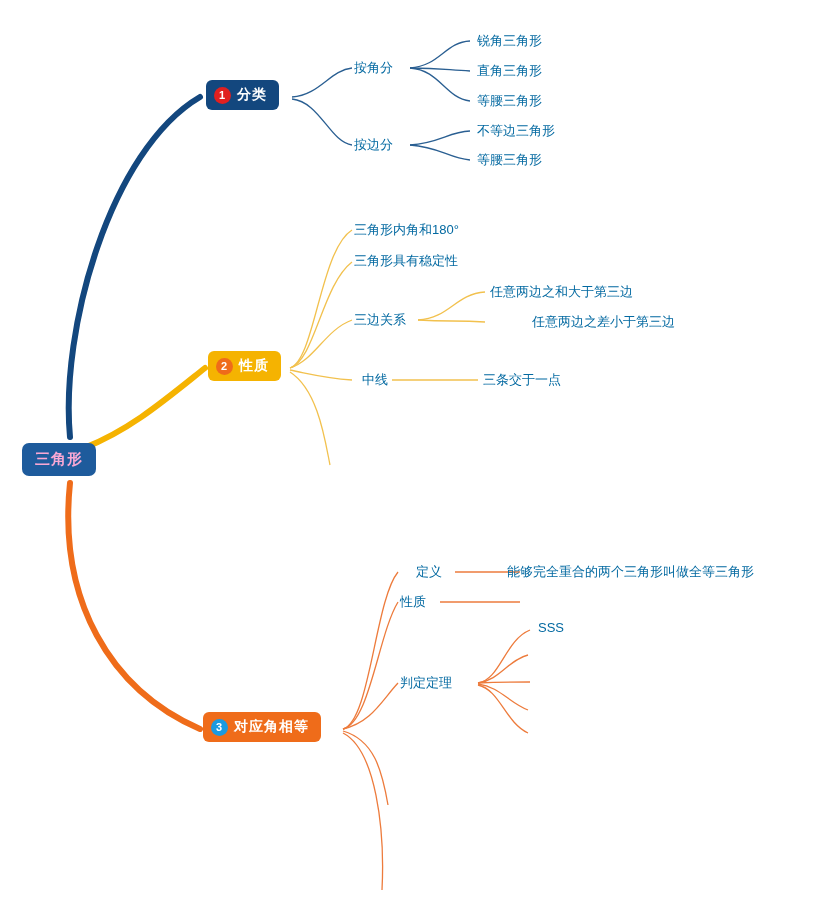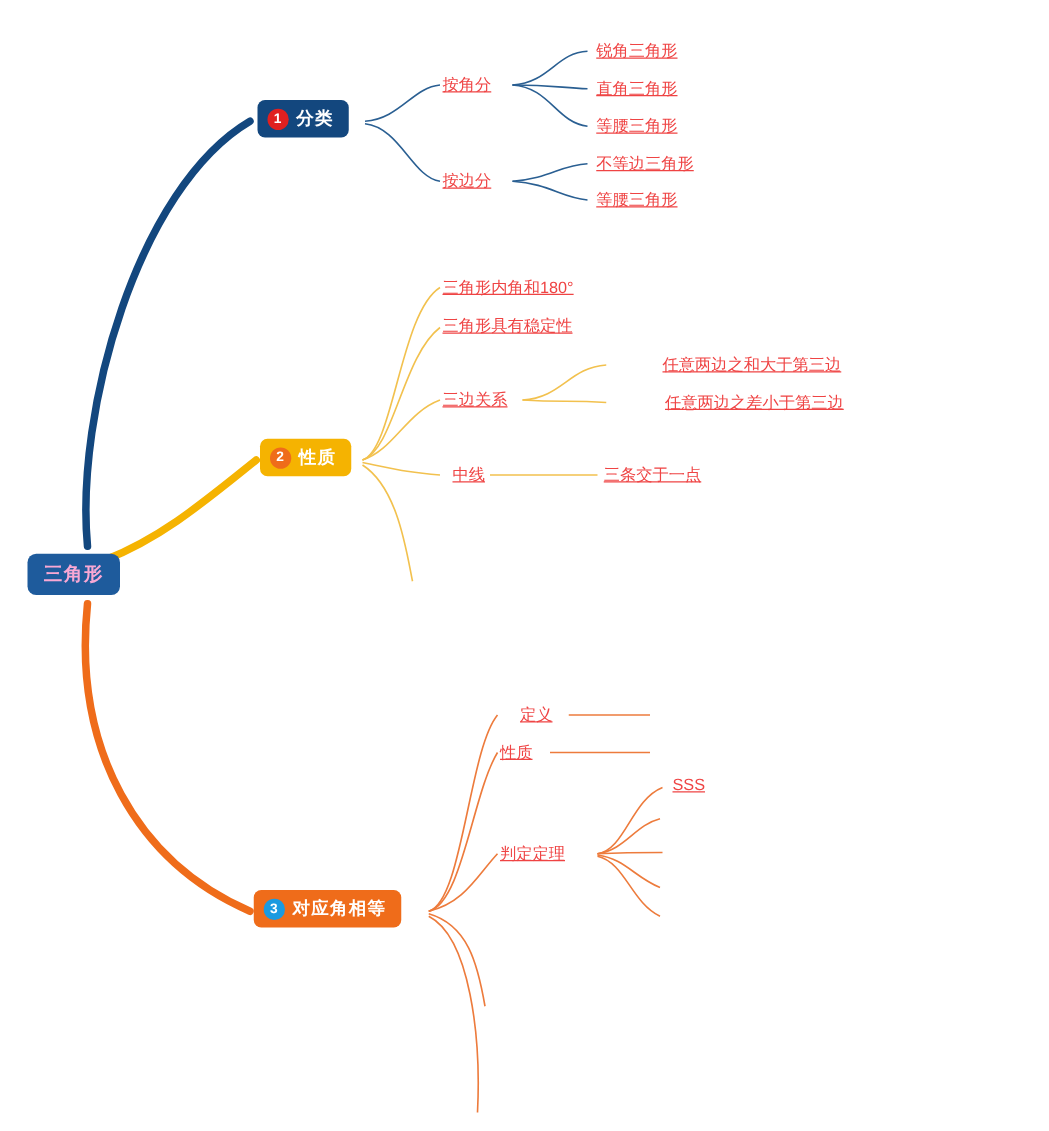--- a/index.html
+++ b/index.html
@@ -66,23 +66,22 @@
     font-weight: bold;
     line-height: 1;
     flex: 0 0 auto;
   }
   .badge-1 { background: #e02020; color: #ffffff; }
   .badge-2 { background: #ef6c1a; color: #ffffff; }
   .badge-3 { background: #1b9ae0; color: #ffffff; }
   
   .leaf {
     font-size: 13px;
-    color: #ef4444;
+    color: #0369a1;
     background: transparent;
-    text-decoration: underline;
   }
 </style>
 </head>
 <body>
 
 <div id="canvas">
 
   <svg id="edges" viewBox="0 0 839 905">
 
     <path d="M 70 437 C 60 330 110 150 200 97" fill="none" stroke="#13477e" stroke-width="6" stroke-linecap="round"></path>
@@ -172,21 +171,21 @@
   <div class="node leaf" style="left:354px; top:252px;">
     <span>三角形具有稳定性</span>
   </div>
   <div class="node leaf" style="left:354px; top:311px;">
     <span>三边关系</span>
   </div>
   <div class="node leaf" style="left:362px; top:371px;">
     <span>中线</span>
   </div>
 
-  <div class="node leaf" style="left:490px; top:283px;margin-left:40px;">
+  <div class="node leaf" style="left:490px; top:283px;">
     <span>任意两边之和大于第三边</span>
   </div>
   <div class="node leaf" style="left:490px; top:313px;margin-left:42px;">
     <span>任意两边之差小于第三边</span>
   </div>
   <div class="node leaf" style="left:483px; top:371px;">
     <span>三条交于一点</span>
   </div>
 
   <div class="node l1-node l1-orange" style="left:203px; top:712px;">
@@ -197,17 +196,20 @@
   <div class="node leaf" style="left:400px; top:563px;margin-left:16px;">
     <span>定义</span>
   </div>
   <div class="node leaf" style="left:400px; top:593px;">
     <span>性质</span>
   </div>
   <div class="node leaf" style="left:400px; top:674px;">
     <span>判定定理</span>
   </div>
 
+  <div class="node leaf" style="left:507px; top:563px;">
+    <span>能够完全重合的两个三角形叫做全等三角形</span>
+  </div>
   <div class="node leaf" style="left:538px; top:620px;">
     <span>SSS</span>
   </div>
 
 </div>
 
 </body></html>

